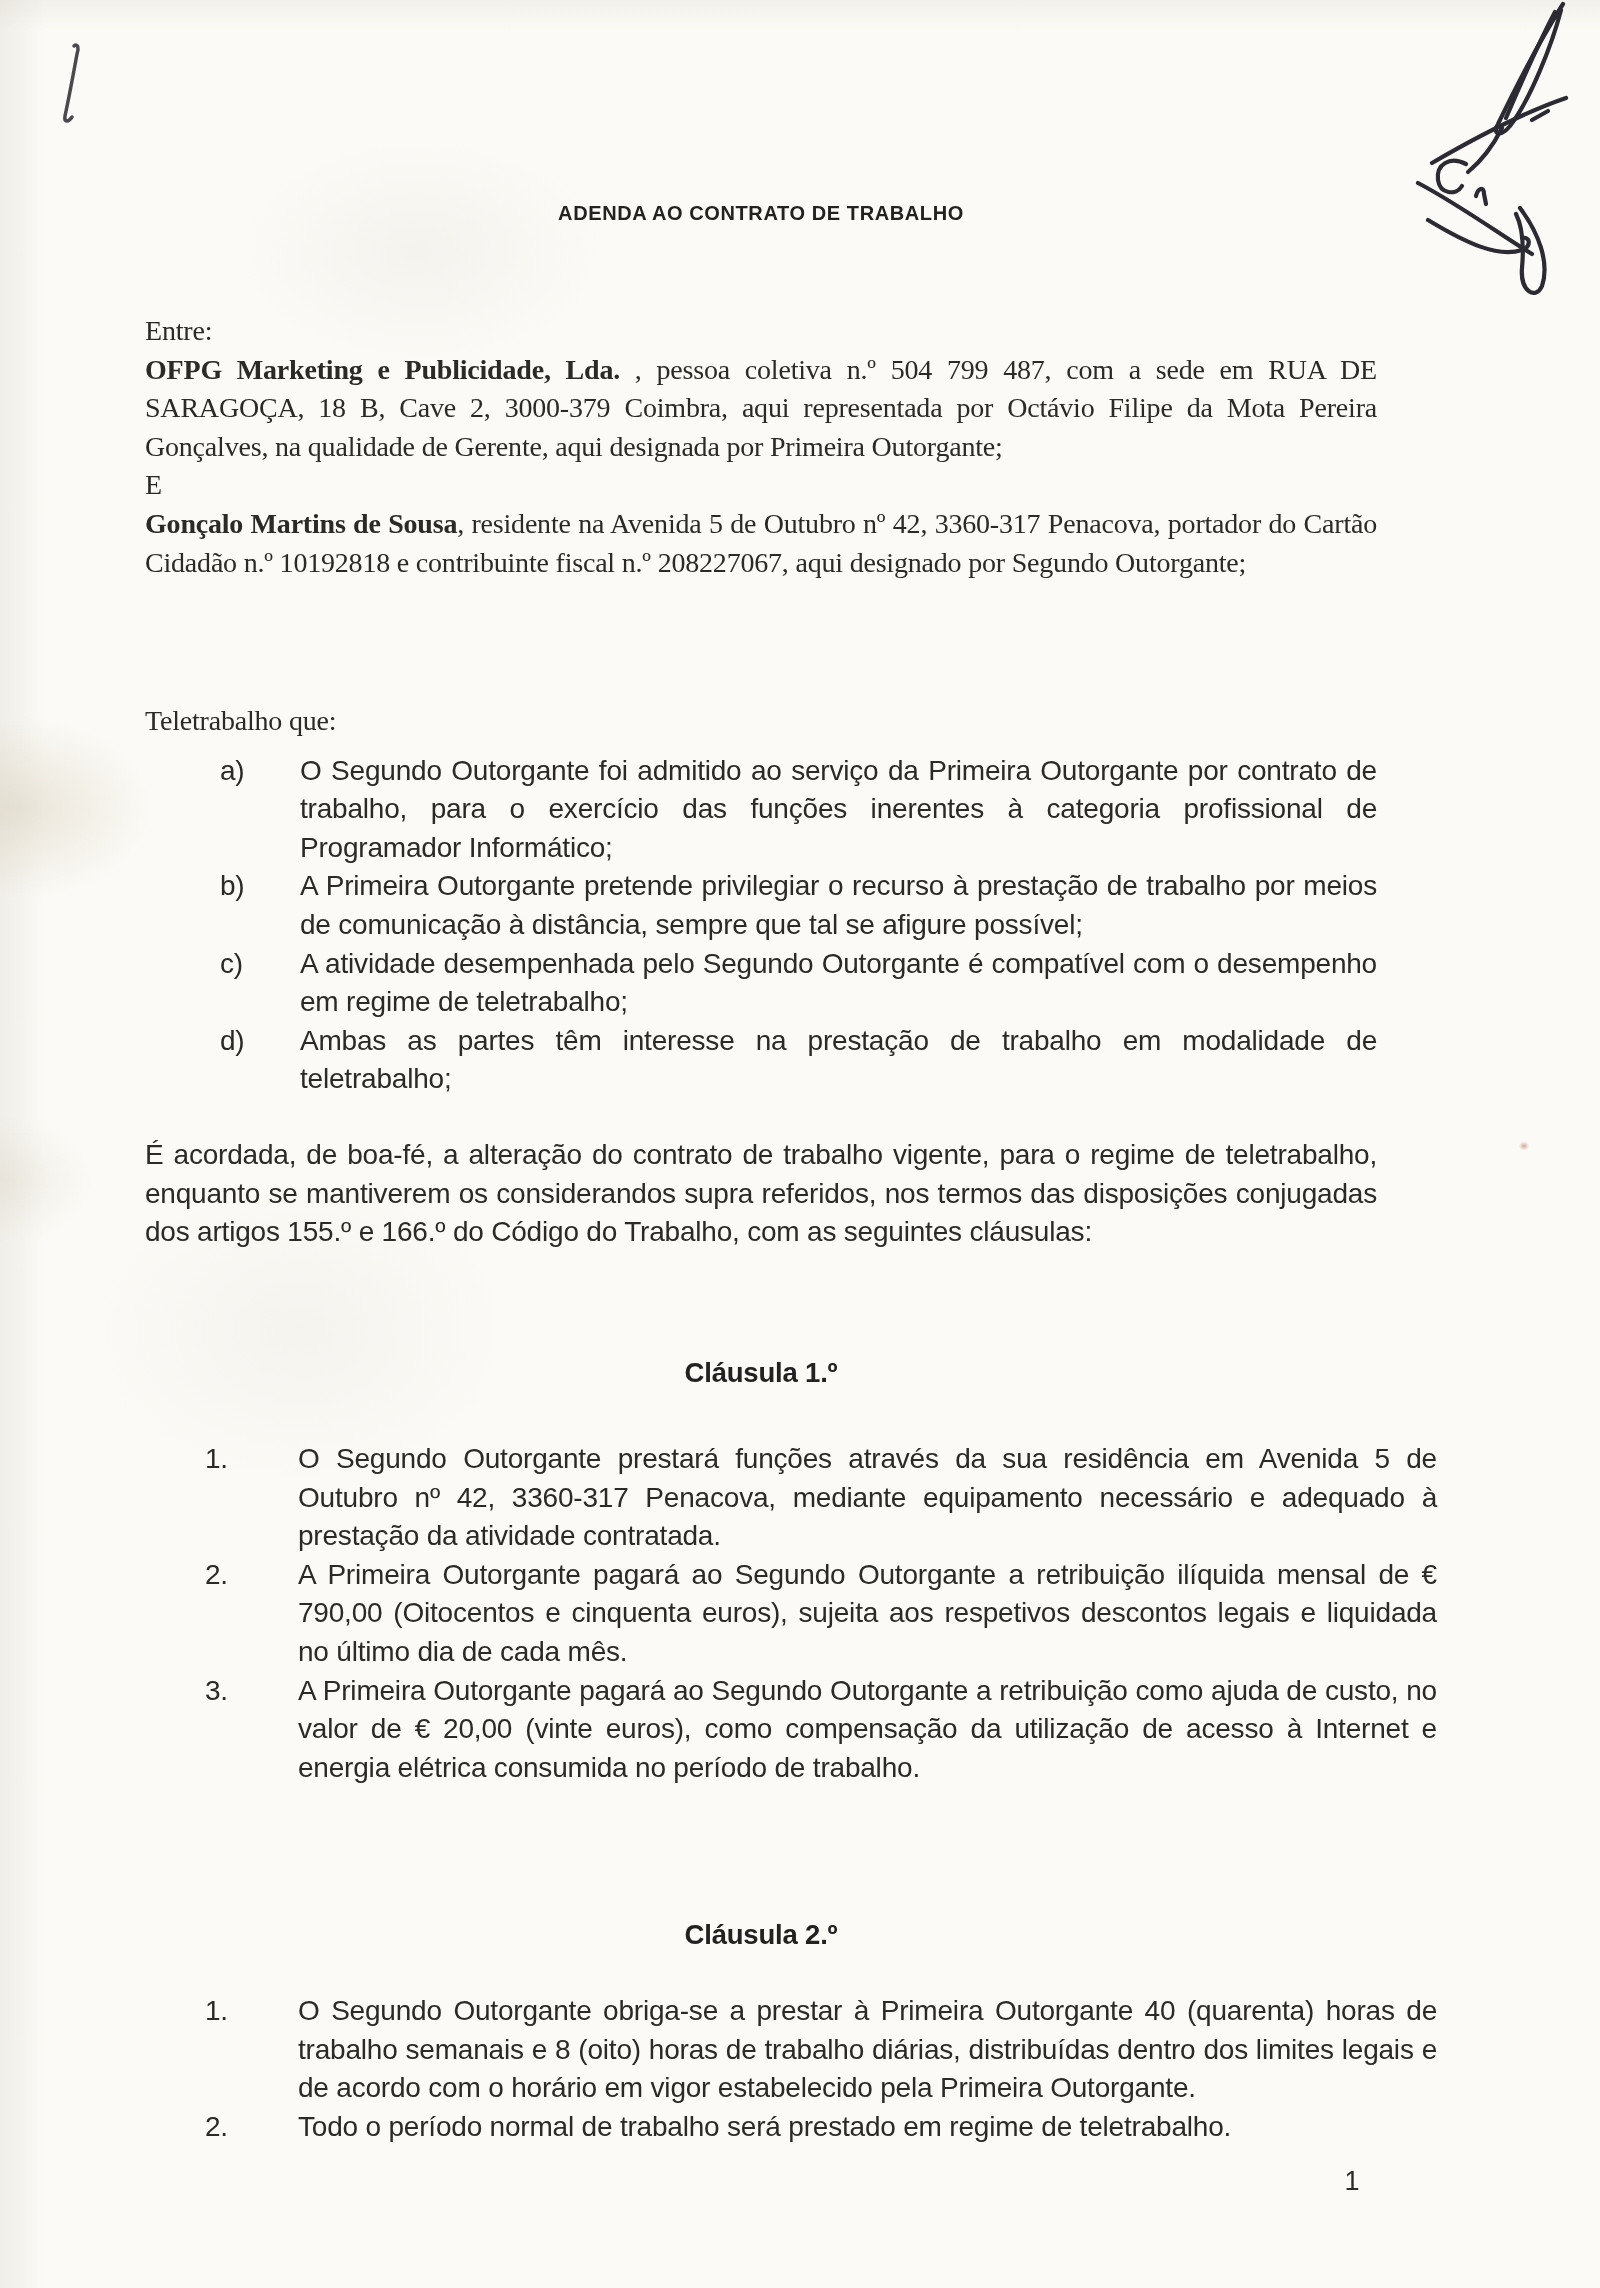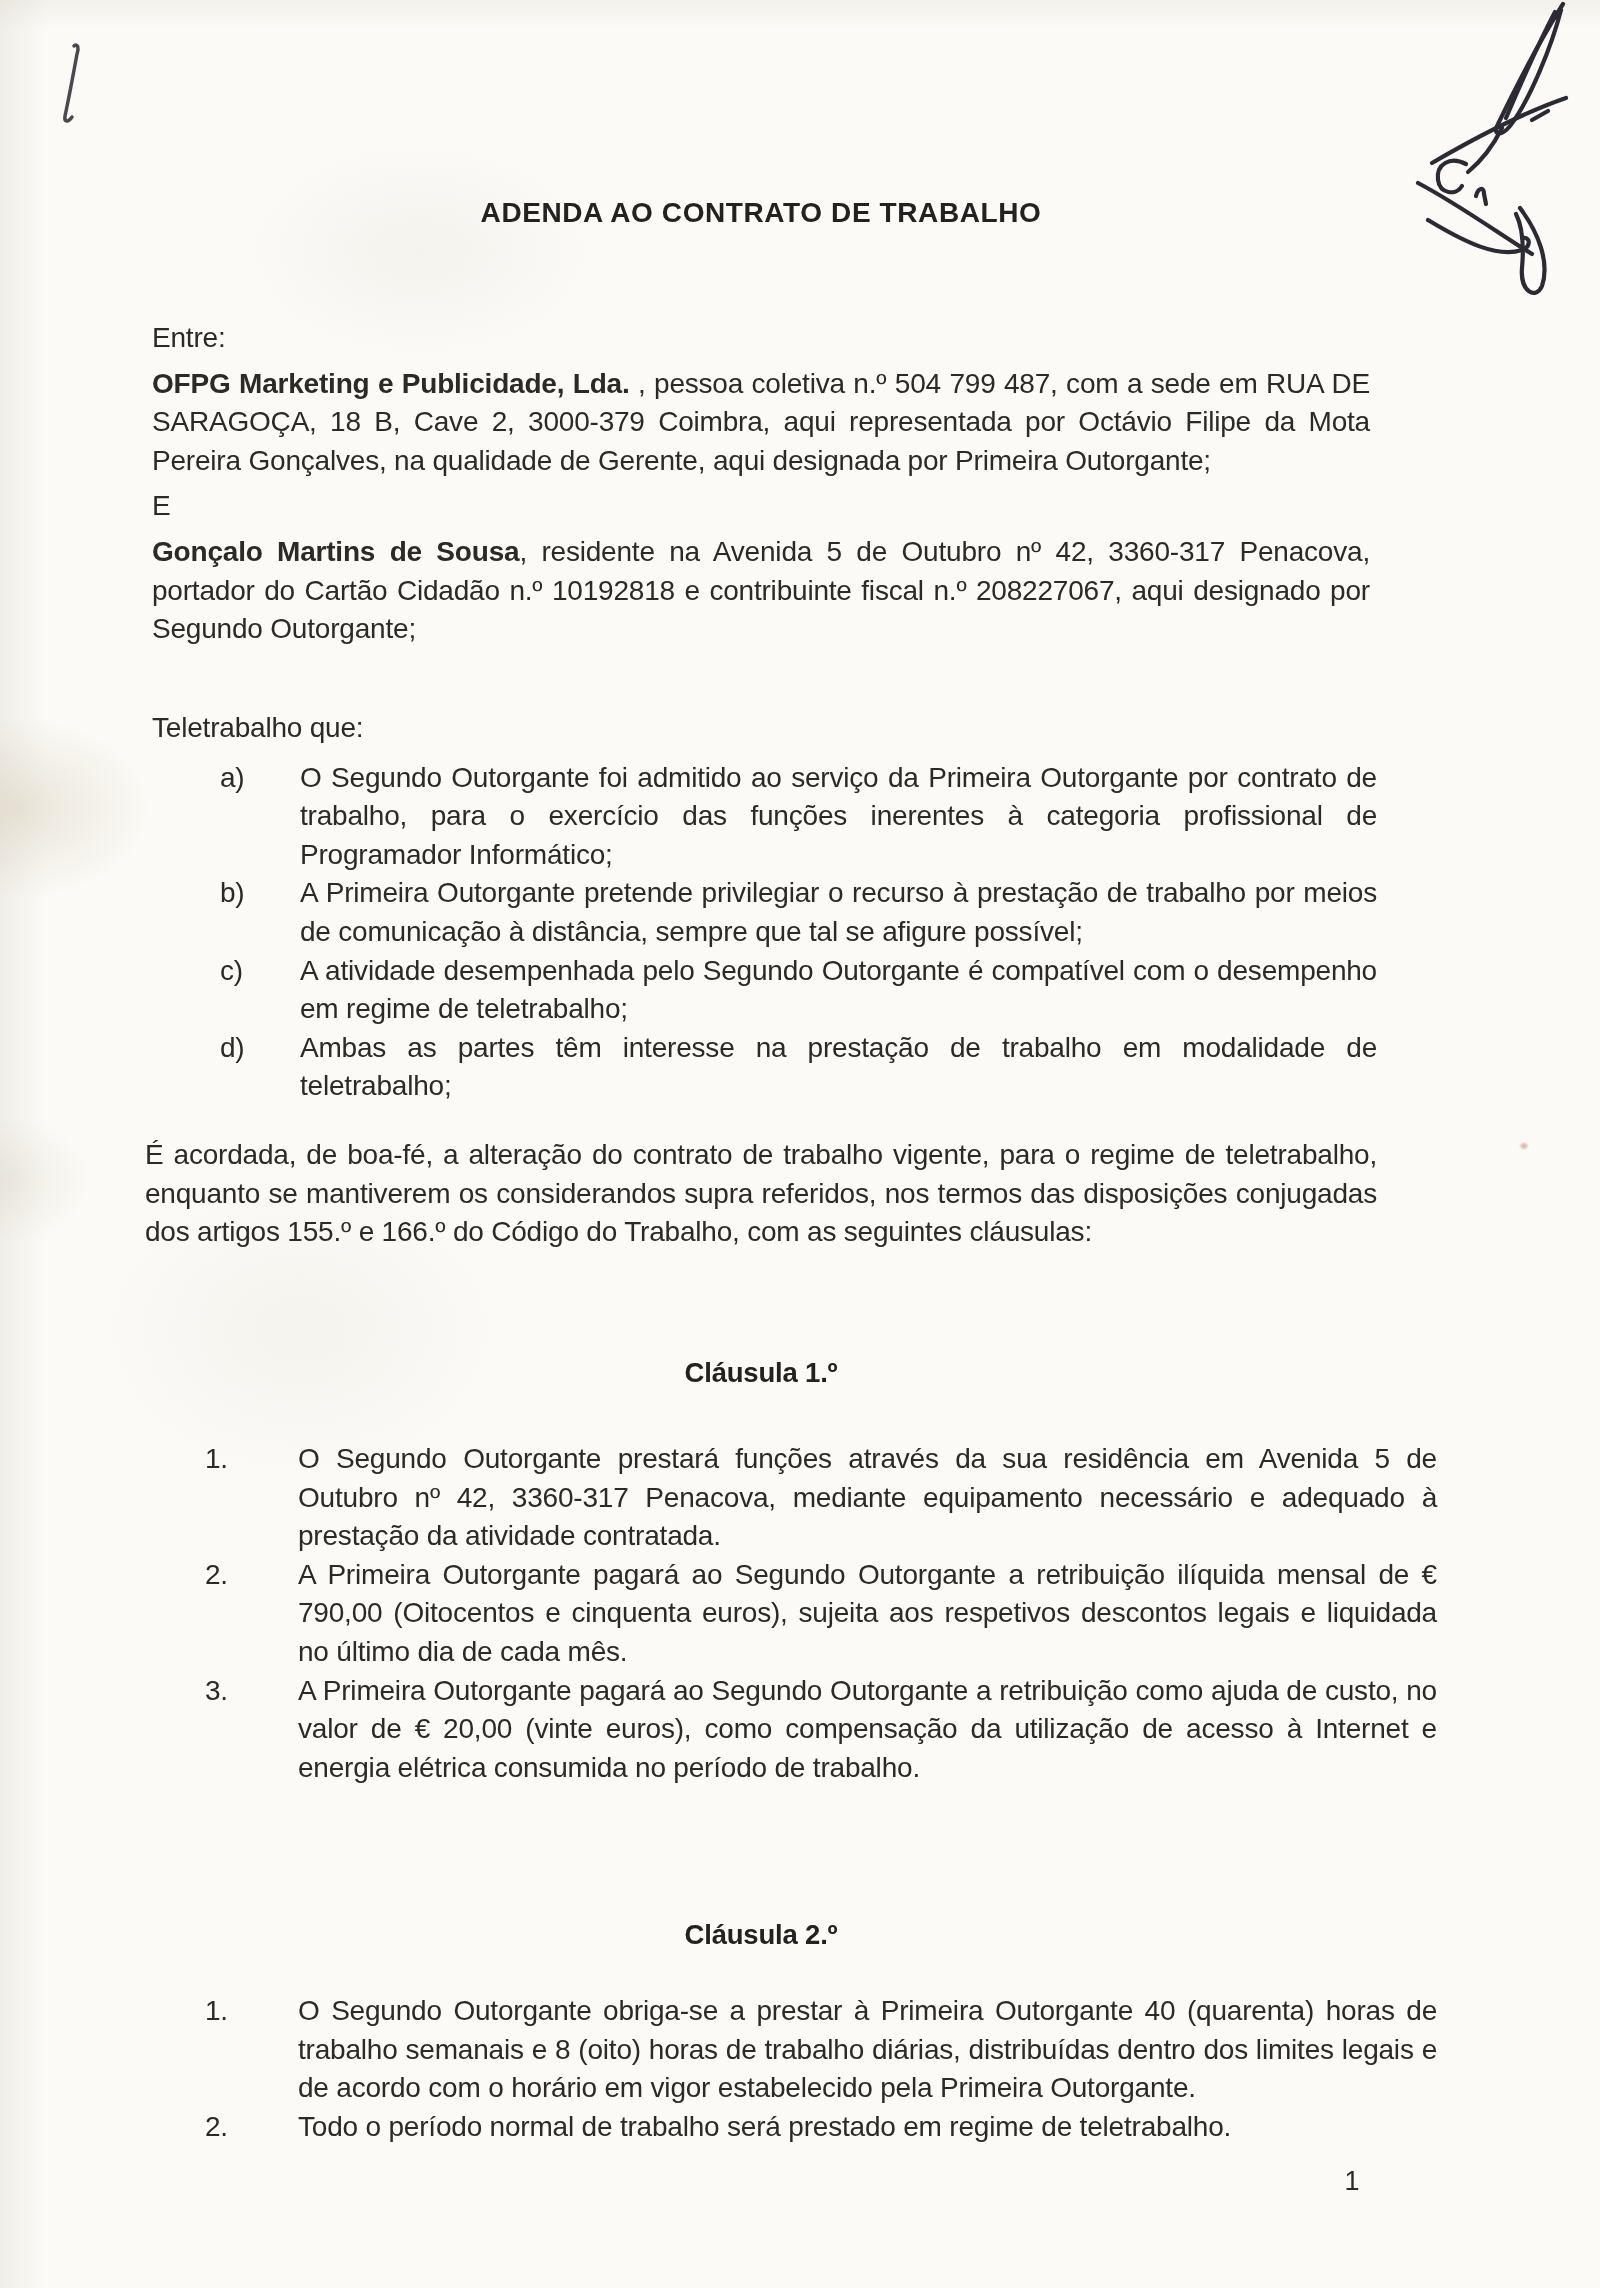--- a/index.html
+++ b/index.html
@@ -18,22 +18,22 @@
       radial-gradient(7px 6px at 1524px 1146px, rgba(176,108,70,.55), transparent 75%),
       radial-gradient(300px 220px at 300px 1330px, rgba(190,185,172,.10), transparent 70%),
       radial-gradient(260px 160px at 420px 250px, rgba(185,180,168,.10), transparent 70%),
       linear-gradient(90deg, rgba(190,184,170,.18), rgba(0,0,0,0) 46px),
       linear-gradient(180deg, rgba(196,190,178,.16), rgba(0,0,0,0) 30px),
       #fbfaf6;
   }
   .blk{position:absolute;left:145px;width:1232px;font-size:28px;line-height:38.6px;letter-spacing:-0.2px;}
   .just{text-align:justify;}
   .b{font-weight:bold;}
-  p{margin:7px;}
-  .doc-title{top:194px;text-align:center;font-weight:bold;font-size:28px;letter-spacing:.6px;color:#232220;}
+  p{margin:0;font-family:Liberation Serif, serif;}
+  .doc-title{top:194px;text-align:center;font-weight:bold;font-size:20px;letter-spacing:.6px;color:#232220;}
   .intro{top:312px;}
   .consider{top:702px;}
   .alist{margin-top:11px;padding-left:75px;}
   .alist .row{display:flex;}
   .alist .lbl{flex:0 0 32px;}
   .clist{padding-left:60px;}
   .clist .row{display:flex;}
   .clist .lbl{flex:0 0 45px;}
   .txt{flex:1;text-align:justify;margin-left:48px;}
   .agree{top:1136px;}

